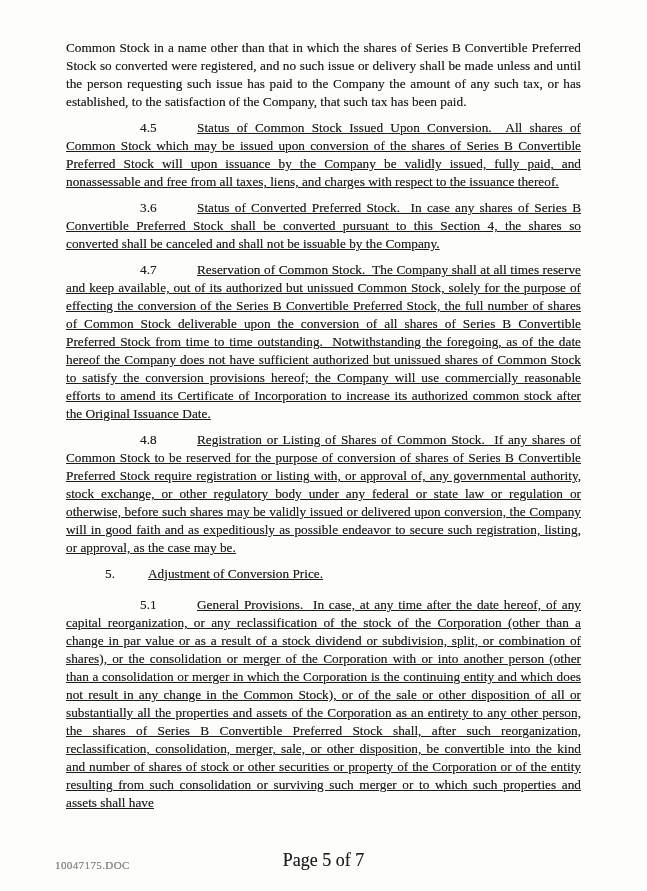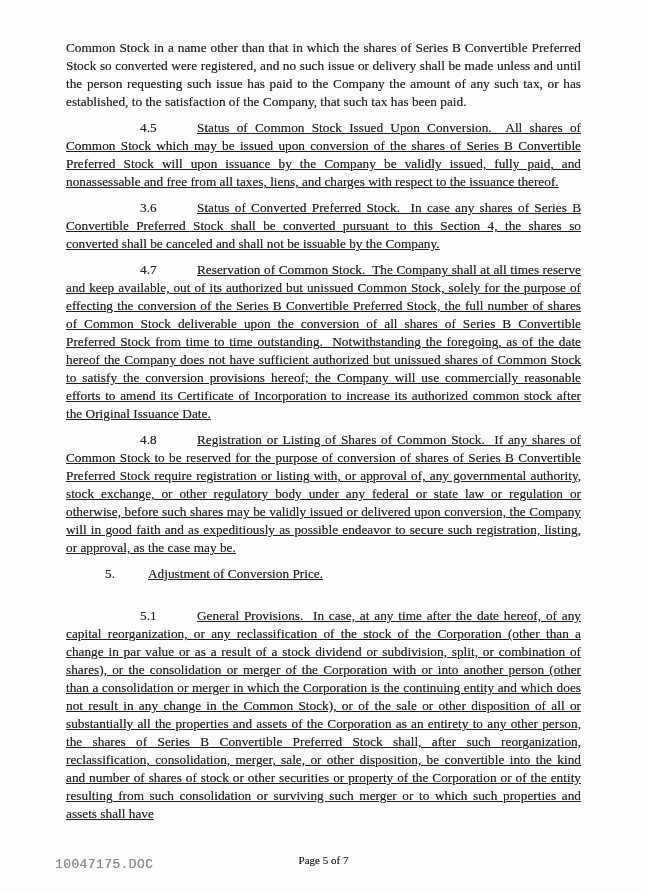--- a/index.html
+++ b/index.html
@@ -21,53 +21,53 @@
     text-shadow: 0 0 0.45px rgba(40,40,40,0.55);
   }
   .textblock {
     position: absolute;
     left: 66px; top: 39px;
     width: 515px;
     text-align: justify;
   }
   p.para { margin: 0 0 8px 0; }
   p.sub { text-indent: 74px; text-decoration: underline; }
-  p.sect { text-indent: 39px; margin-bottom: 24px; }
+  p.sect { text-indent: 39px; margin-bottom: 13px; }
   .num {
     display: inline-block;
     width: 57px;
     text-indent: 0;
   }
   .num-sect {
     display: inline-block;
     width: 43px;
     text-indent: 0;
   }
   .underline { text-decoration: underline; }
   .footer {
     position: absolute;
     left: 0; top: 851px;
     width: 647px;
     height: 30px;
   }
   .docnum {
     position: absolute;
     left: 55px; top: 5px;
-    font-family: Liberation Mono, monospace;
-    font-size: 13px;
+    font-family: Liberation Serif, serif;
+    font-size: 11px;
     letter-spacing: 0.4px;
     color: #8d8d86;
   }
   .pagenum {
     position: absolute;
     left: 0; top: 0;
     width: 647px;
     text-align: center;
     font-family: "Liberation Serif", "DejaVu Serif", serif;
-    font-size: 11px;
+    font-size: 18px;
     color: #1d1d1d;
   }
 </style>
 </head>
 <body>
 
 <div class="page">
   <div class="textblock">
 
     <p class="para"><span>Common Stock in a name other than that in which the shares of Series B Convertible Preferred Stock so converted were registered, and no such issue or delivery shall be made unless and until the person requesting such issue has paid to the Company the amount of any such tax, or has established, to the satisfaction of the Company, that such tax has been paid.</span></p>

